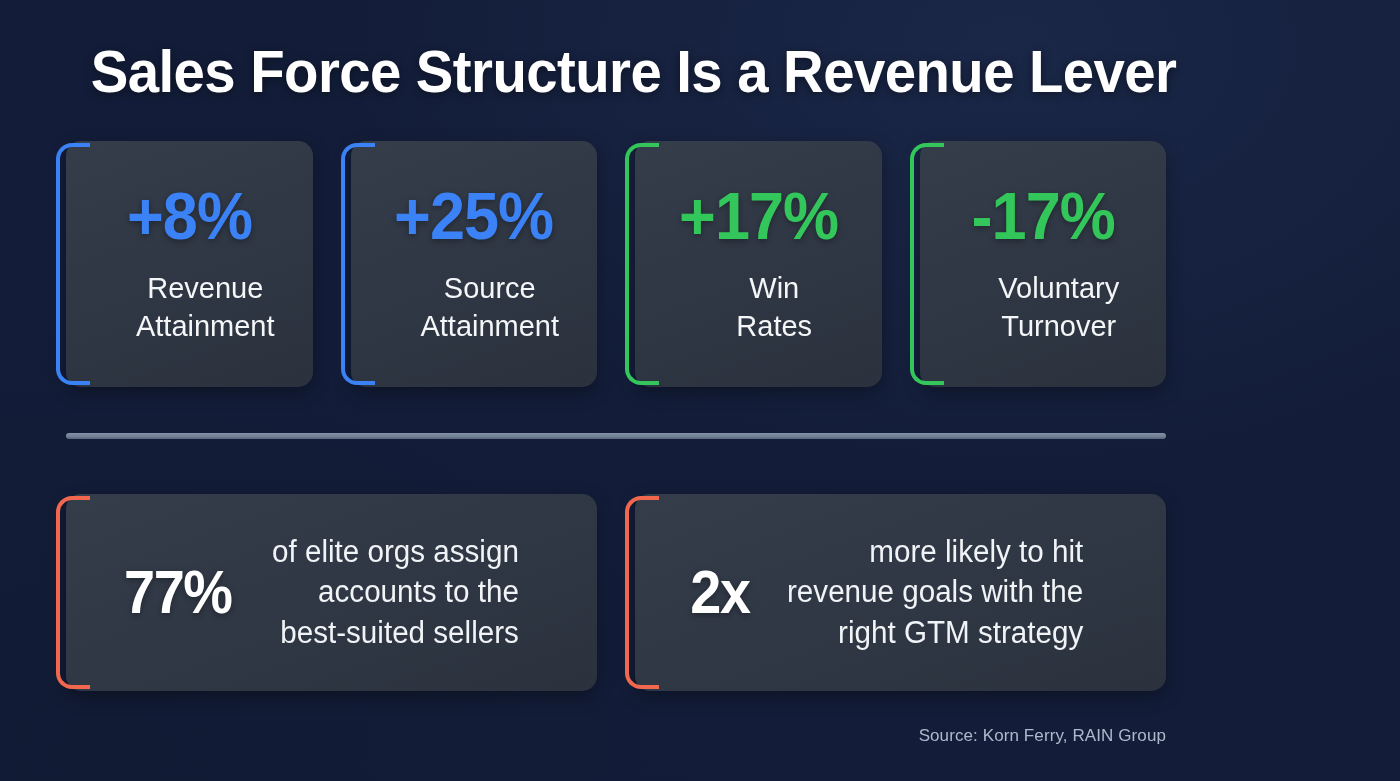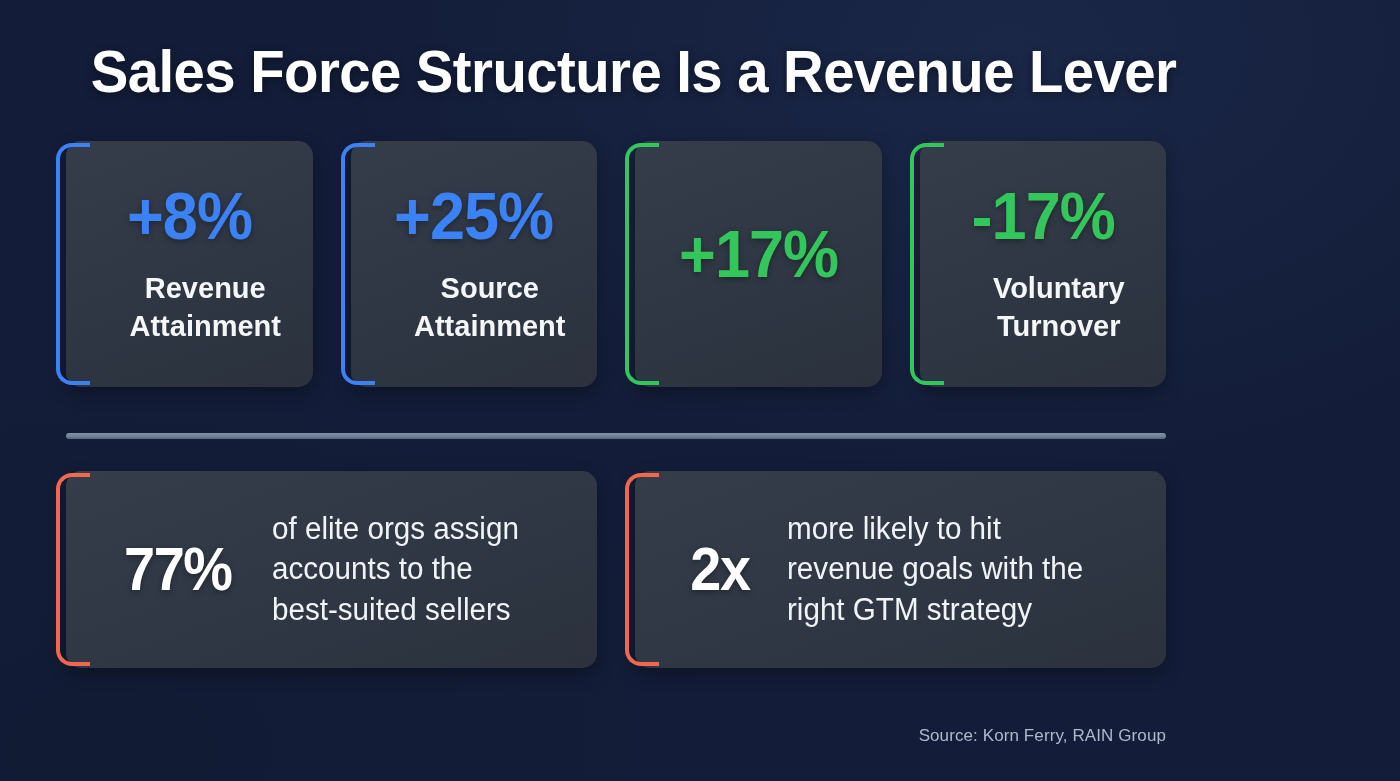--- a/index.html
+++ b/index.html
@@ -82,38 +82,39 @@
     transform:scaleX(0.94);
     text-shadow:0 2px 7px rgba(0,0,0,0.35);
     margin-bottom:20px;
   }
 
   .stat-label {
     font-size:29px;
     line-height:1.33;
     text-align:center;
     color:#f4f6f8;
-    font-weight:bold;
+    font-weight:normal;
     margin-left:32px;
   }
 
   
   .divider {
     margin-top:46px;
     height:6px;
     border-radius:3px;
     background:linear-gradient(180deg, #8e9bb0 0%, #7b8a9f 55%, #5d6c82 100%);
     opacity:0.92;
   }
 
   
   .fact-row {
-    margin-top:32px;
+    margin-top:55px;
     display:flex;
     gap:38px;
+    text-align:right;
   }
 
   .fact-card {
     position:relative;
     flex:1 1 0;
     height:197px;
     border-radius:15px;
     background:linear-gradient(160deg, #353d4b 0%, #303845 48%, #2b323e 100%);
     box-shadow:0 6px 18px rgba(0,0,0,0.33);
     display:flex;
@@ -186,20 +187,24 @@
       <div class="stat-value">+25%</div>
       <div class="stat-label">
         <div>Source</div>
         <div>Attainment</div>
       </div>
     </div>
 
     <div class="stat-card" style="--accent:#33c75b">
       <span class="accent"></span>
       <div class="stat-value">+17%</div>
+      <div class="stat-label">
+        <div>Win</div>
+        <div>Rates</div>
+      </div>
     </div>
 
     <div class="stat-card" style="--accent:#33c75b">
       <span class="accent"></span>
       <div class="stat-value">-17%</div>
       <div class="stat-label">
         <div>Voluntary</div>
         <div>Turnover</div>
       </div>
     </div>

